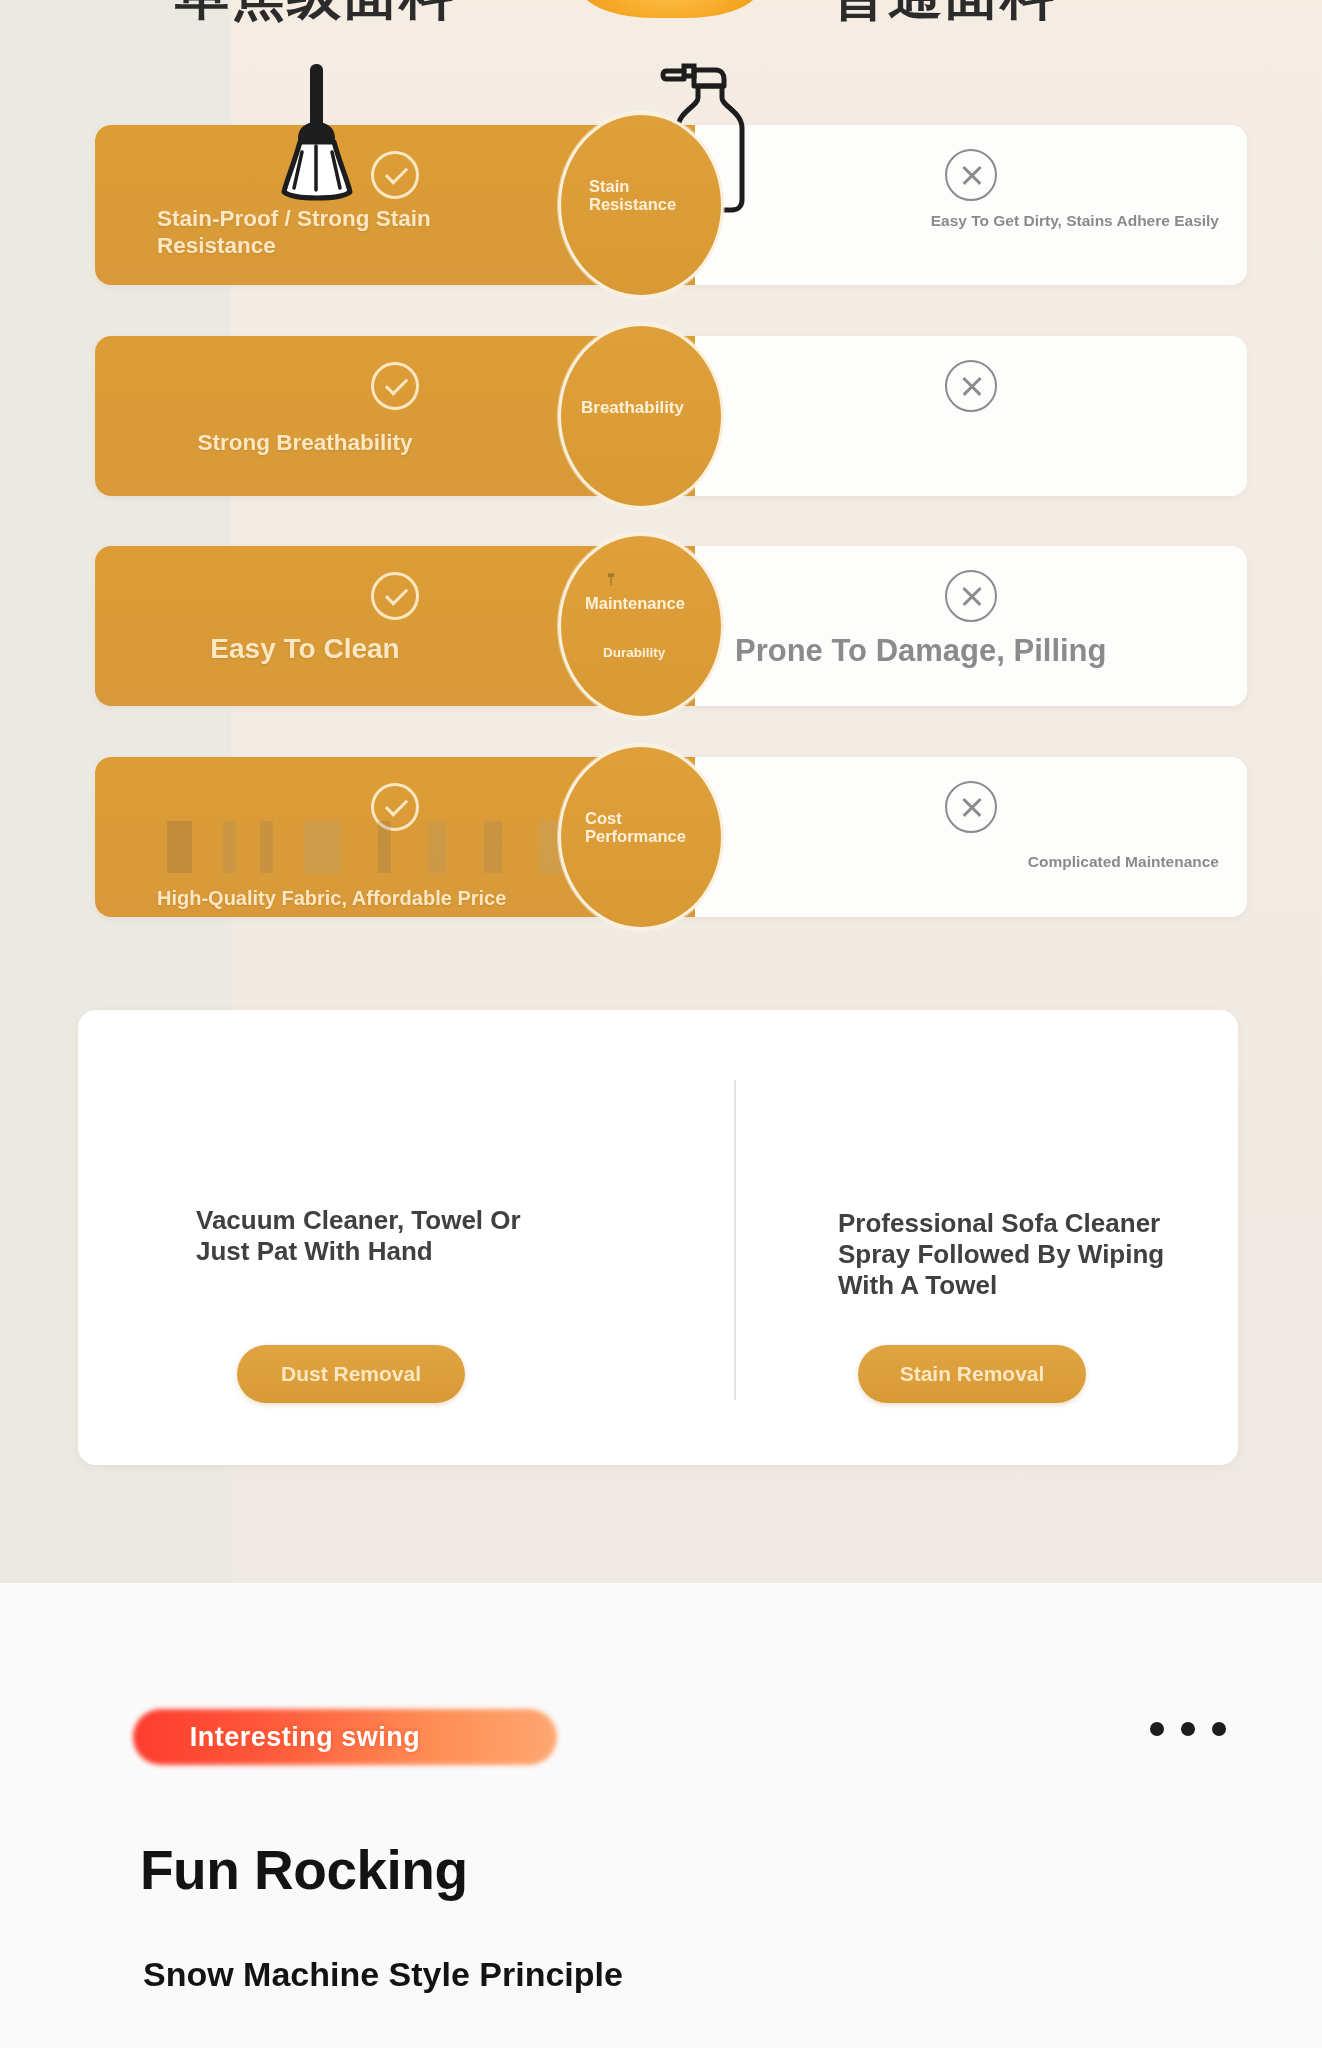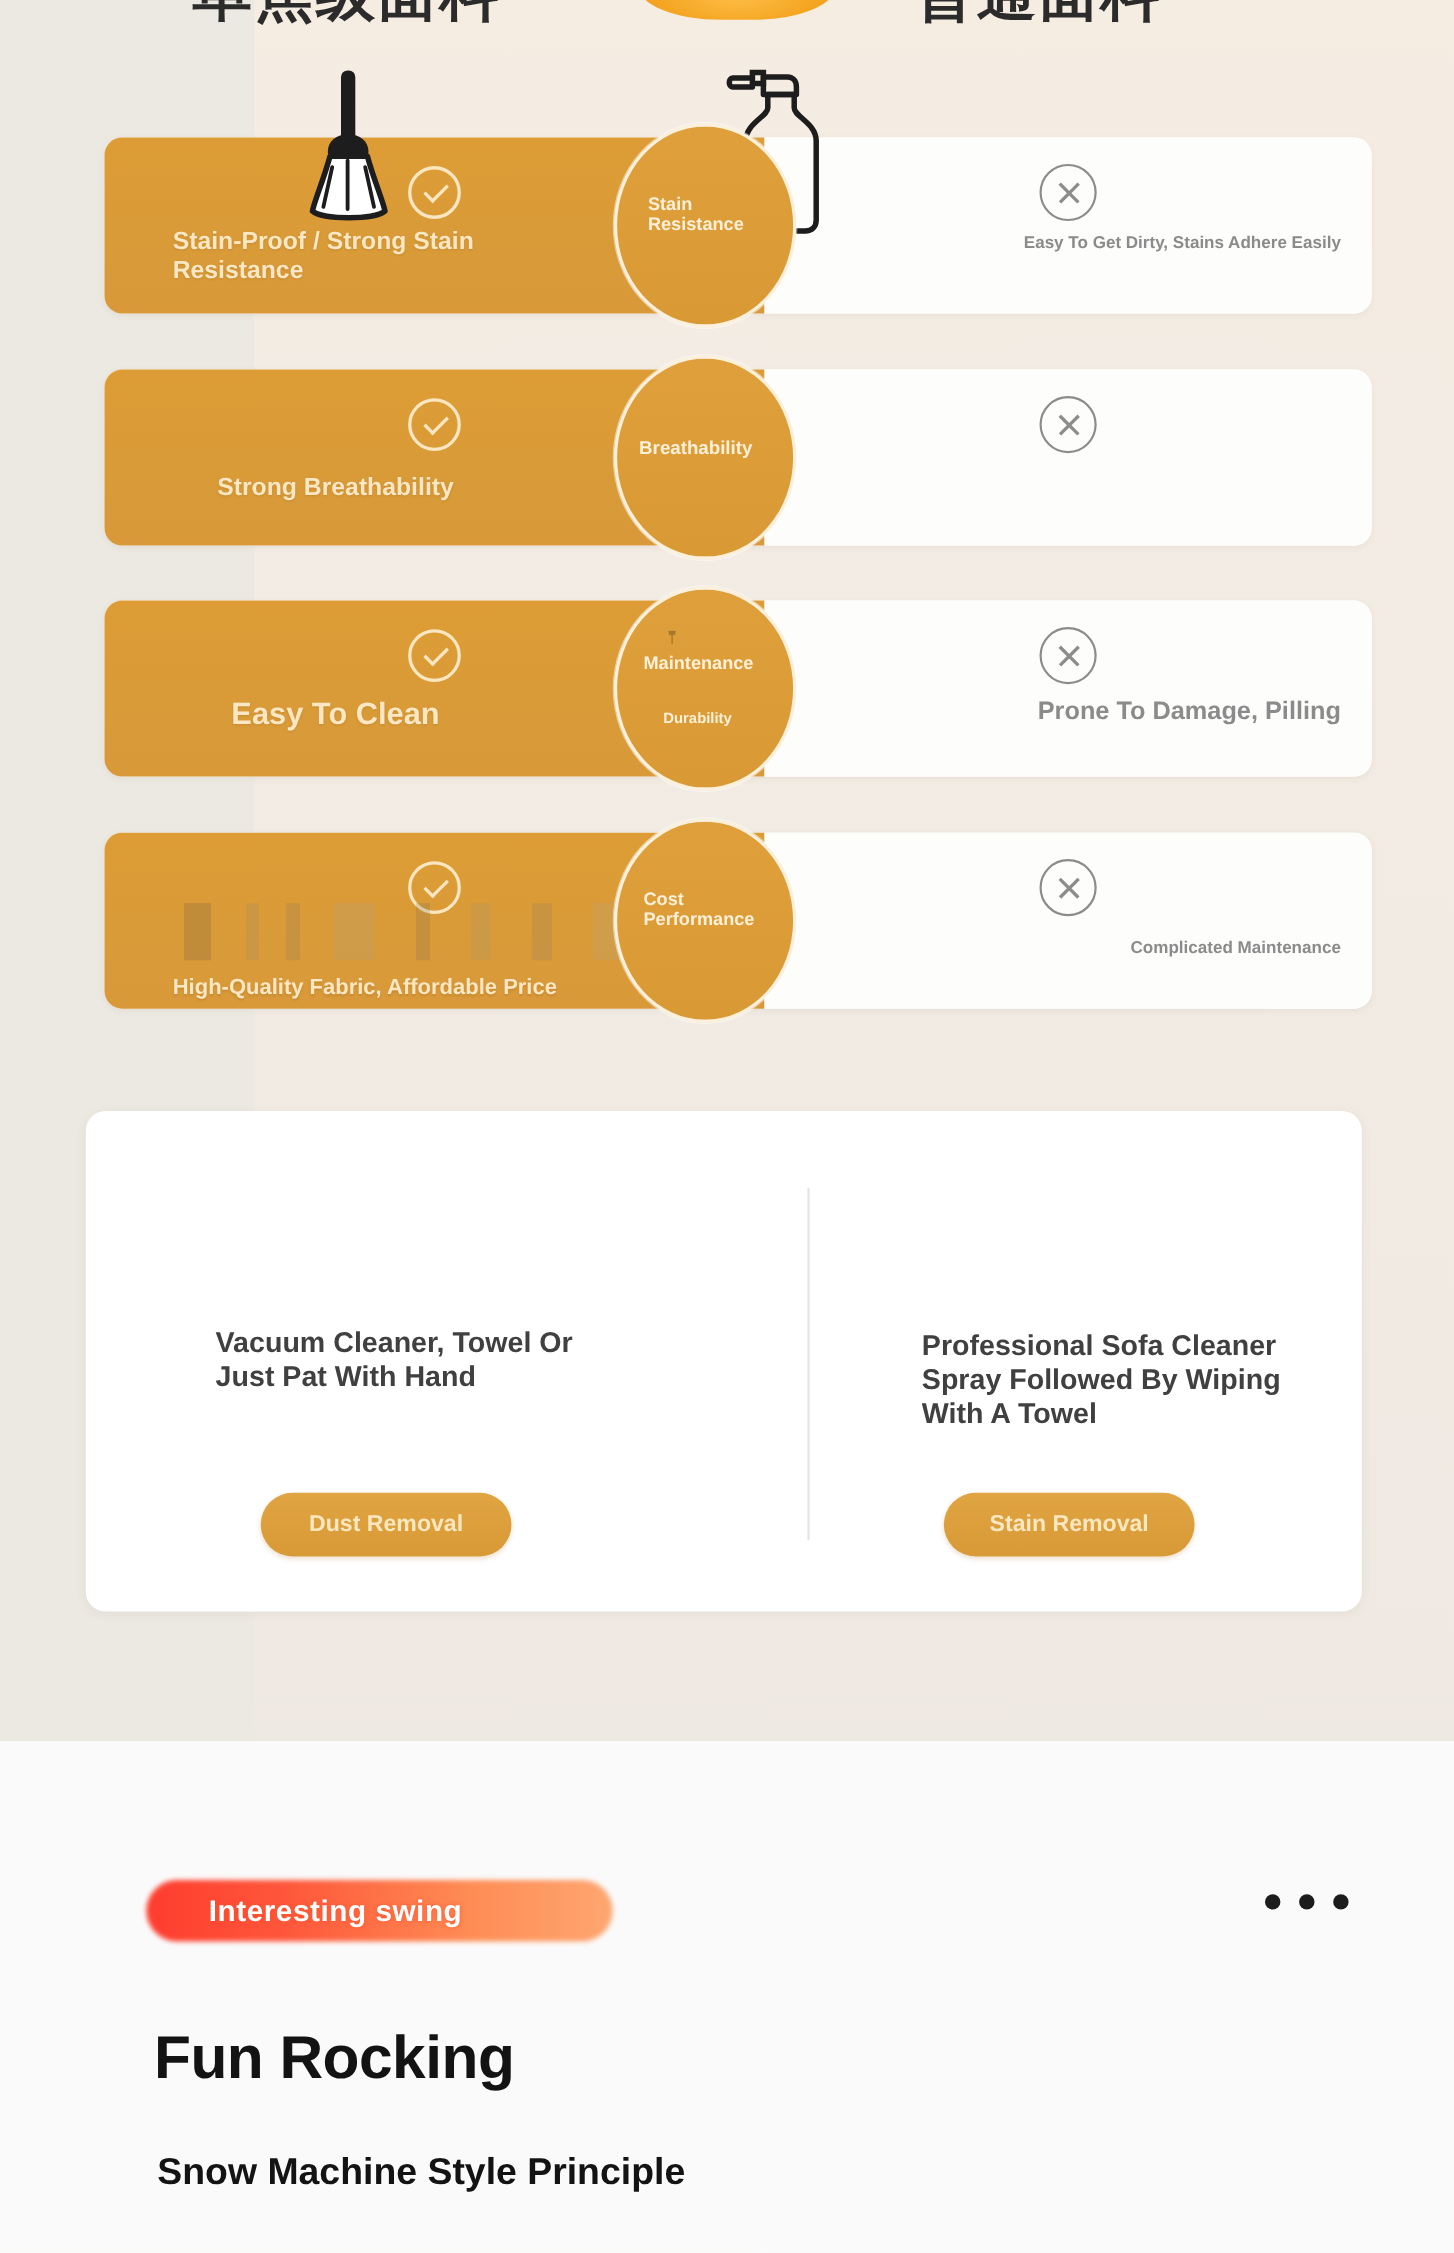--- a/index.html
+++ b/index.html
@@ -107,21 +107,21 @@
     content:"";position:absolute;left:13px;top:23px;width:24px;height:2.6px;background:#8c8c8c;
   }
   .x-ic::before{transform:rotate(45deg);}
   .x-ic::after{transform:rotate(-45deg);}
   .cmp-right-label{
     position:absolute;left:40px;right:28px;top:86px;
     color:#8b8b8b;font-weight:bold;line-height:1.25;
   }
   .cmp-right-label.sm{font-size:15.5px;text-align:right;}
   .cmp-right-label.md{font-size:22px;}
-  .cmp-right-label.lg{font-size:23px;text-align:right;}
+  .cmp-right-label.lg{font-size:31px;text-align:left;}
 
   .ghost-strip{
     position:absolute;left:60px;top:64px;width:620px;height:52px;
     opacity:.22;filter:blur(.3px);
     background:
       linear-gradient(90deg,transparent 0 2%, #6b5a42 2% 6%, transparent 6% 11%,
       #9b8a70 11% 13%, transparent 13% 17%, #8a7a60 17% 19%, transparent 19% 24%,
       #b0a088 24% 30%, transparent 30% 36%, #7d6d55 36% 38%, transparent 38% 44%,
       #a39377 44% 47%, transparent 47% 53%, #8f7f66 53% 56%, transparent 56% 62%,
       #b5a58c 62% 68%, transparent 68% 74%, #7a6a52 74% 77%, transparent 77% 83%,
@@ -143,21 +143,20 @@
     position:absolute;color:#404040;font-weight:bold;font-size:26px;line-height:1.2;
   }
   .care-title.left{left:196px;top:1205px;width:330px;}
   .care-title.right{left:838px;top:1208px;width:340px;}
   .care-btn{
     position:absolute;height:58px;border-radius:29px;
     background:linear-gradient(180deg,#e0a442 0%, #d89a36 100%);
     color:#fbe7c0;font-size:21px;font-weight:bold;
     display:flex;align-items:center;justify-content:center;
     box-shadow:0 2px 5px rgba(170,120,40,.25);
-    margin-top:12px;
   }
   .care-btn.left{left:237px;top:1345px;width:228px;}
   .care-btn.right{left:858px;top:1345px;width:228px;}
 
   
   .white-section{
     position:absolute;left:0;top:1583px;width:1322px;height:465px;
     background:#fafafa;
   }
   .swing-pill{

